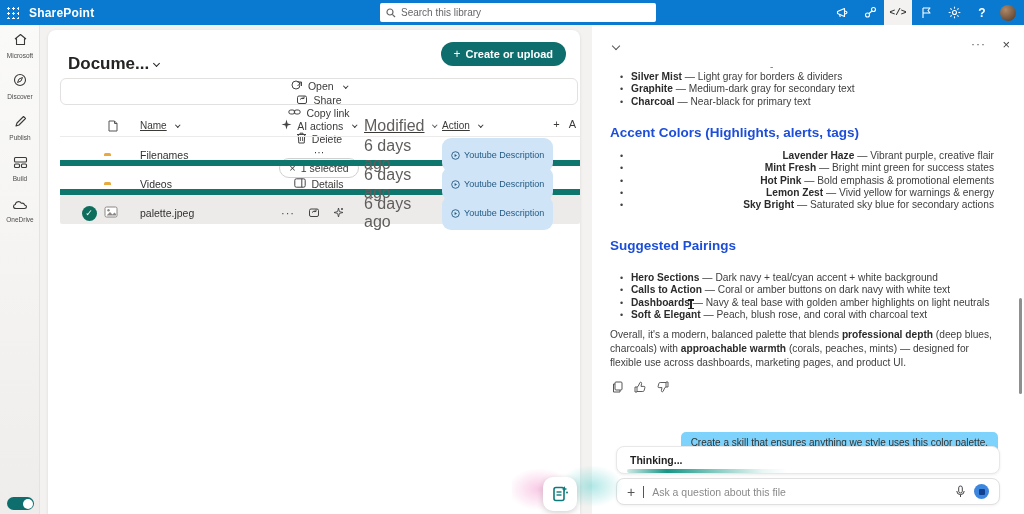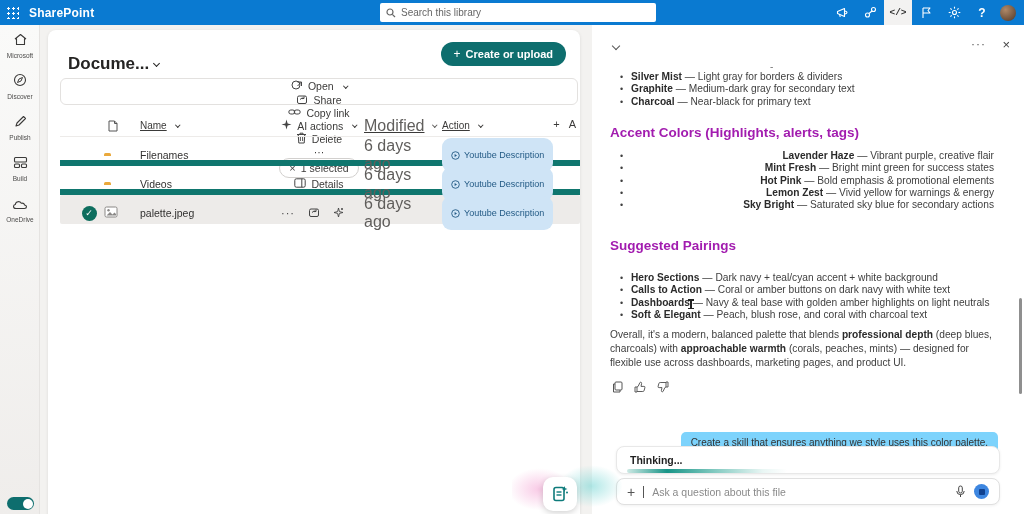--- a/index.html
+++ b/index.html
@@ -63,21 +63,21 @@
   
   .panel { position:absolute; left:592px; top:25px; width:432px; height:489px; background:#fff; z-index:10; }
   .panel-chevron { position:absolute; left:16px; top:18px; color:#555; cursor:pointer; }
   .panel-more { position:absolute; right:38px; top:12px; color:#555; font-size:12px; letter-spacing:1px; cursor:pointer; }
   .panel-close { position:absolute; right:14px; top:12px; color:#444; font-size:13px; cursor:pointer; }
   .clip-dash { position:absolute; left:178px; top:36px; color:#777; font-size:10px; }
 
   .bl { position:relative; padding-left:13px; font-size:10.2px; line-height:12.3px; color:#404040; }
   .bl::before { content:"•"; position:absolute; left:2px; font-size:9px; }
   .b-name { font-weight:bold; color:#2b2b2b; }
-  .p-h3 { position:absolute; left:18px; font-size:13.5px; font-weight:bold; color:#a21caf; }
+  .p-h3 { position:absolute; left:18px; font-size:13.5px; font-weight:bold; color:#1d4ed8; }
   .p-ul { position:absolute; left:26px; right:30px; }
 
   .p-para { position:absolute; left:18px; top:303px; width:382px; font-size:10.2px; line-height:14px; color:#404040; }
   .p-actions { position:absolute; left:20px; top:356px; display:flex; gap:11px; color:#555; }
   .p-actions span { cursor:pointer; display:flex; }
 
   .bubble { position:absolute; right:26px; top:383px; background:#7dd3fc; border-radius:5px; padding:5px 10px; font-size:10px; color:#333;margin-top:24px; }
 
   .think-card { position:absolute; left:24px; top:421px; width:384px; height:28px; background:#fff; border:1px solid #e8e8e8; border-radius:8px; box-shadow:0 1px 3px rgba(0,0,0,.07); }
   .think-card .t-label { position:absolute; left:13px; top:7px; font-size:10.5px; font-weight:bold; color:#1f1f1f; }

